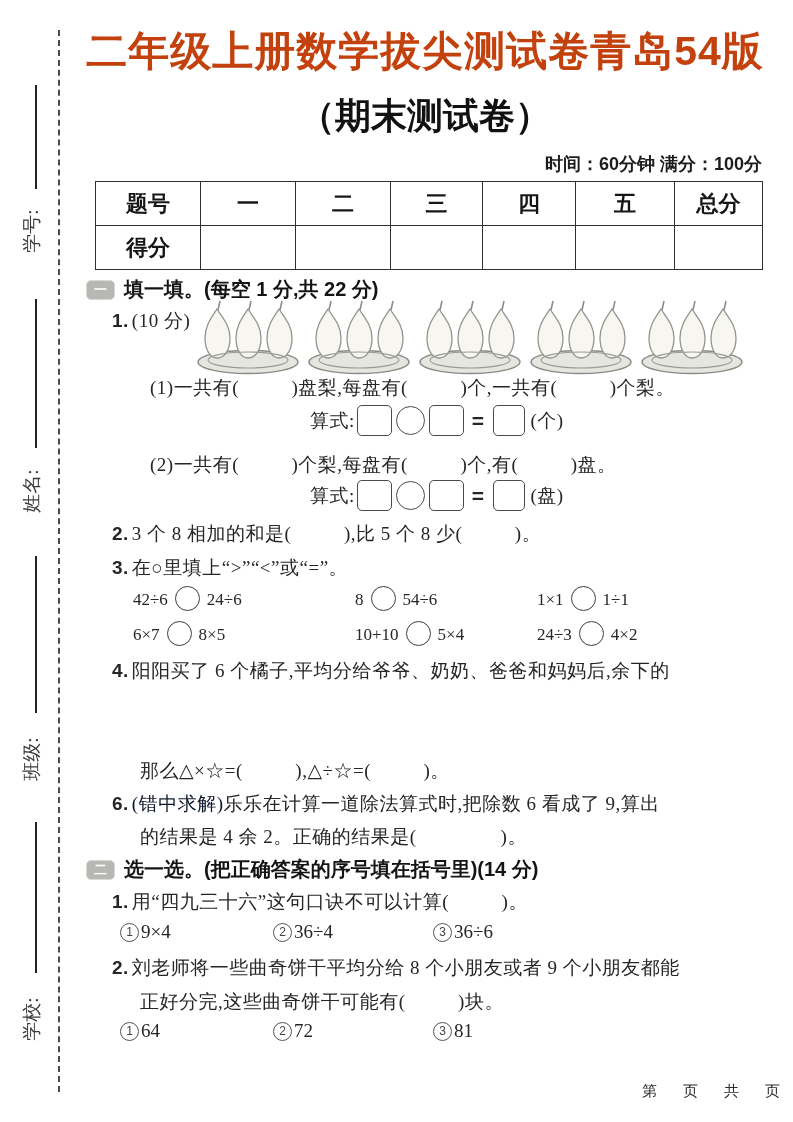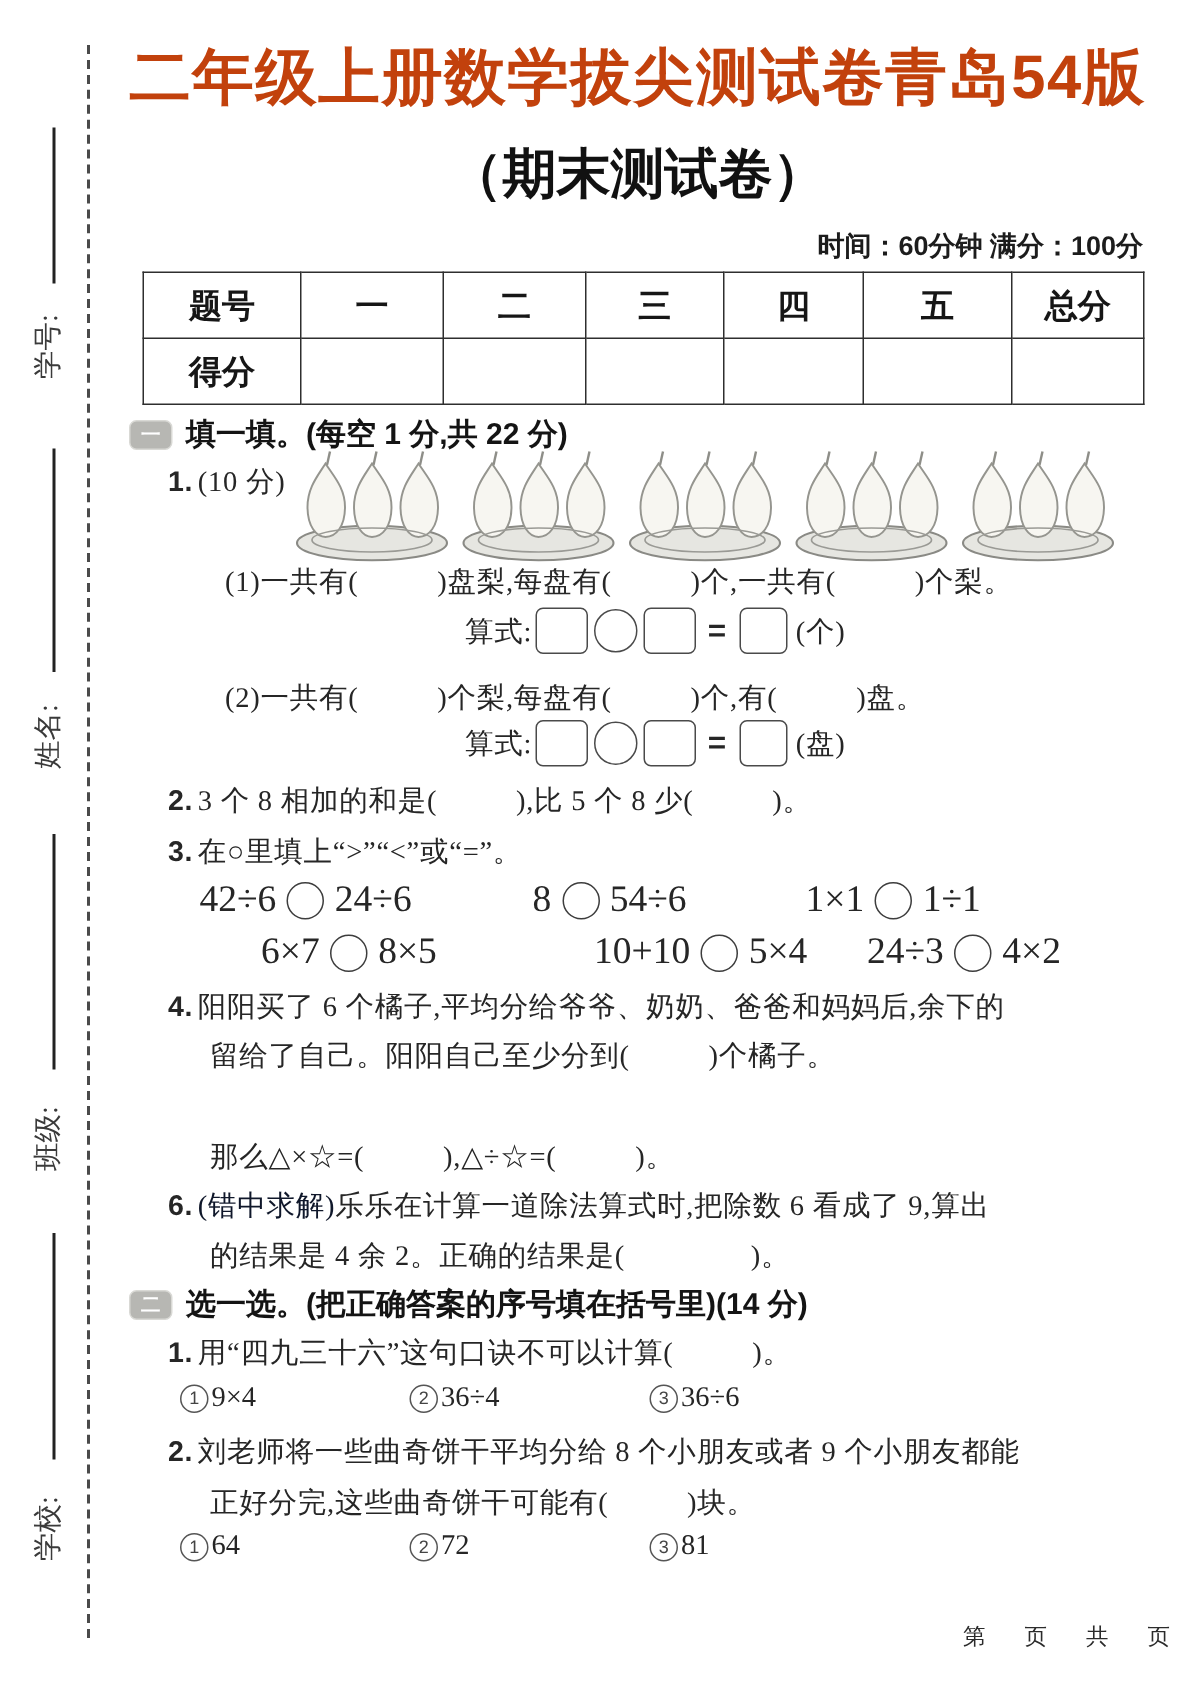--- a/index.html
+++ b/index.html
@@ -29,21 +29,21 @@
   .sec-badge{width:27px;height:18px;background:#b7b7b3;border:1px solid #d9d9d5;border-radius:5px;
              color:#fff;font:bold 13px/17px "Liberation Sans","DejaVu Sans",sans-serif;
              text-align:center;margin-right:9px;flex:0 0 auto;}
   .line{position:absolute;font-size:19px;letter-spacing:0.5px;color:#262626;}
   .qnum{font-weight:bold;font-family:"Liberation Sans","DejaVu Sans",sans-serif;margin-right:3px;}
   .tag{color:#0f172a;}
   
   .plates{position:absolute;left:196px;top:300px;display:flex;gap:7px;}
   
   .cmp-row{position:absolute;left:133px;display:grid;grid-template-columns:222px 182px auto;
-           font-size:25px;color:#262626;}
+           font-size:17px;color:#262626;}
   .cmp-circle{display:inline-block;width:23px;height:23px;border:1.6px solid #3d3d3d;border-radius:50%;
               vertical-align:-6px;margin:0 7px;background:#fff;}
   
   .eq{display:flex;align-items:center;}
   .eq-label{font-size:19px;letter-spacing:0.5px;}
   .eq-box{width:33px;height:29px;border:1.6px solid #4a4a4a;border-radius:5px;margin:0 2px;background:#fff;}
   .eq-box.small{width:30px;}
   .eq-circle{width:27px;height:27px;border:1.6px solid #4a4a4a;border-radius:50%;margin:0 2px;background:#fff;}
   .eq-eq{font-size:21px;font-weight:bold;margin:0 6px;font-family:"Liberation Sans","DejaVu Sans",sans-serif;}
   .eq-unit{font-size:19px;margin-left:4px;}
@@ -202,30 +202,29 @@
 
   <div class="line" style="left:112px;top:555px;">
     <span class="qnum">3.</span><span class="pre">在○里填上“&gt;”“&lt;”或“=”。</span>
   </div>
 
   <div class="cmp-row" style="top:586px;" id="cmp-row-0">
       <span><span>42÷6</span><span class="cmp-circle"></span><span>24÷6</span></span>
       <span><span>8</span><span class="cmp-circle"></span><span>54÷6</span></span>
       <span><span>1×1</span><span class="cmp-circle"></span><span>1÷1</span></span>
     </div>
-  <div class="cmp-row" style="top:621px;margin-left:41px;" id="cmp-row-1">
+  <div class="cmp-row" style="top:621px;" id="cmp-row-1">
       <span><span>6×7</span><span class="cmp-circle"></span><span>8×5</span></span>
       <span><span>10+10</span><span class="cmp-circle"></span><span>5×4</span></span>
       <span><span>24÷3</span><span class="cmp-circle"></span><span>4×2</span></span>
     </div>
 
   <div class="line" style="left:112px;top:658px;">
     <span class="qnum">4.</span><span class="pre">阳阳买了 6 个橘子,平均分给爷爷、奶奶、爸爸和妈妈后,余下的</span>
   </div>
-  <div class="line pre" style="left:140px;top:691px;">留给了自己。阳阳自己至少分到(          )个橘子。</div>
 
   <div class="line pre" style="left:140px;top:758px;">那么△×☆=(          ),△÷☆=(          )。</div>
 
   <div class="line" style="left:112px;top:791px;">
     <span class="qnum">6.</span><span class="tag pre">(错中求解)</span><span class="pre">乐乐在计算一道除法算式时,把除数 6 看成了 9,算出</span>
   </div>
   <div class="line pre" style="left:140px;top:824px;">的结果是 4 余 2。正确的结果是(                )。</div>
 
   <div class="abs sec-head" style="left:86px;top:856px;">
     <span class="sec-badge">二</span>

